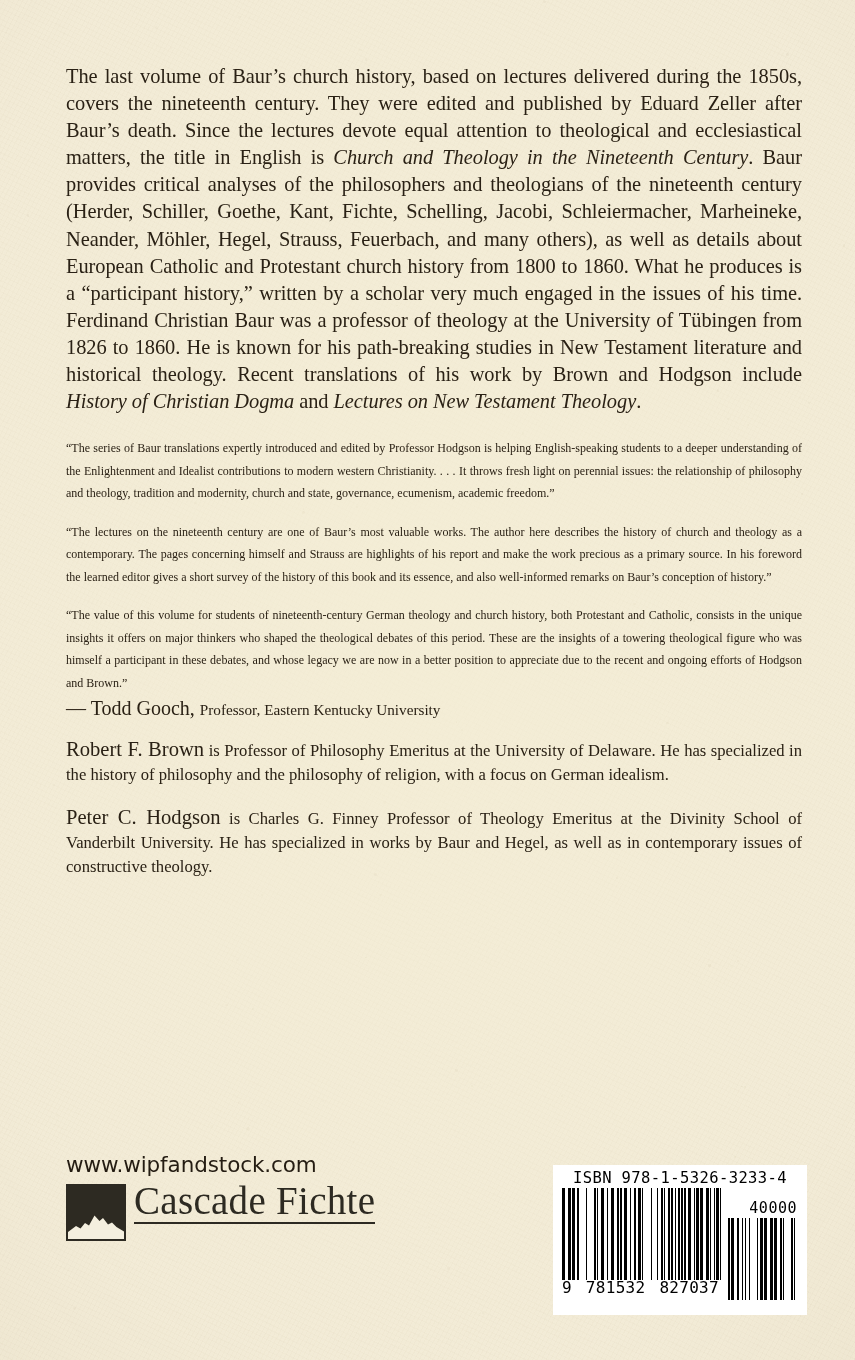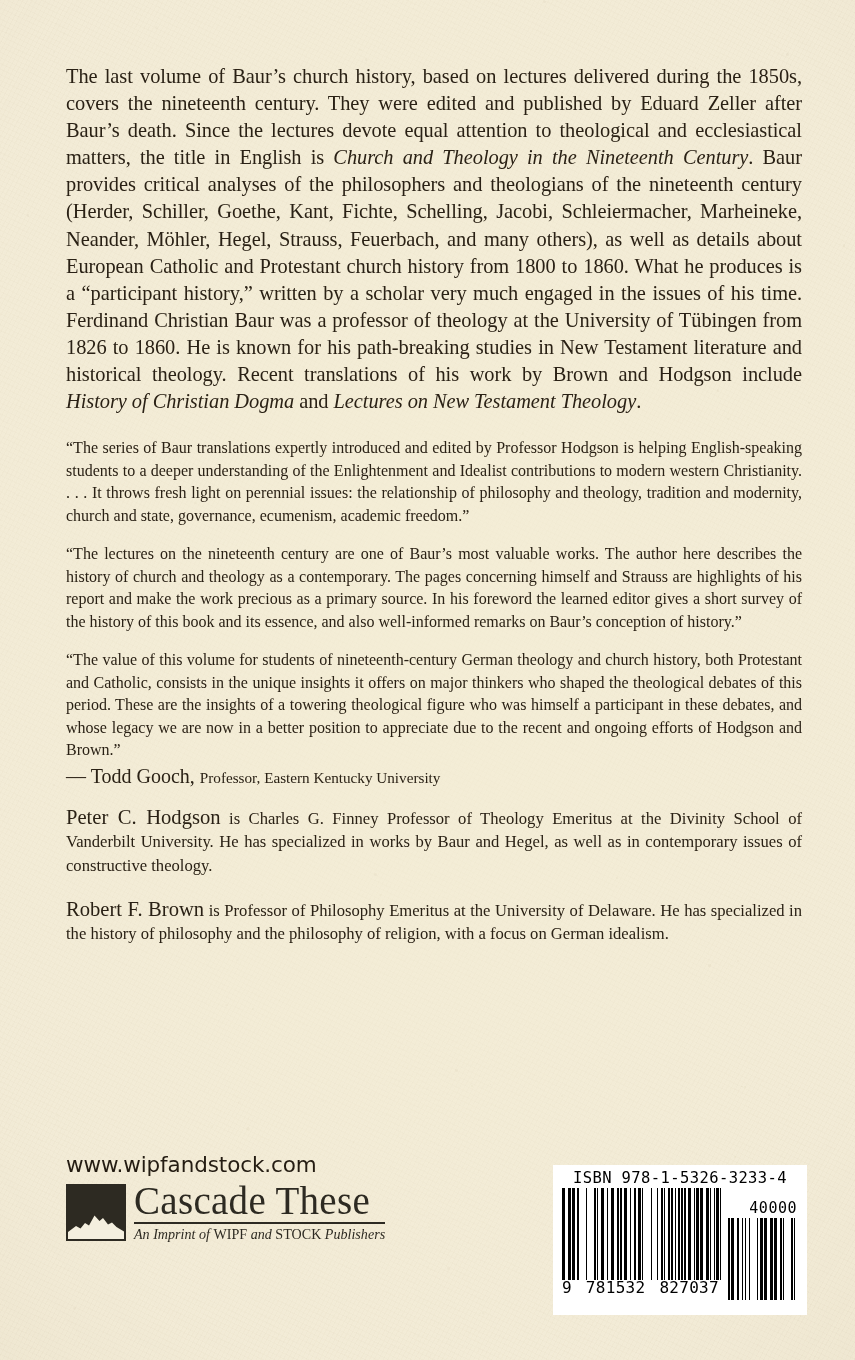--- a/index.html
+++ b/index.html
@@ -63,21 +63,21 @@
     line-height: 27.1px;
     text-align: justify;
     text-justify: inter-word;
     margin: 0 0 22px 0;
     letter-spacing: -0.05px;
   }
   .blurb-main i { font-style: italic; }
 
   .quote-block { margin: 0 0 16px 0; }
   .quote-text {
-    font-size: 16px;
+    font-size: 12px;
     line-height: 22.5px;
     text-align: justify;
     text-justify: inter-word;
     margin: 0;
   }
   .attrib {
     font-size: 20px;
     line-height: 25px;
     margin: 2px 0 0 0;
     white-space: nowrap;
@@ -389,38 +389,37 @@
 
     <div class="quote-block">
       <p class="quote-text">“The lectures on the nineteenth century are one of Baur’s most valuable works. The author here describes the history of church and theology as a contemporary. The pages concerning himself and Strauss are highlights of his report and make the work precious as a primary source. In his foreword the learned editor gives a short survey of the history of this book and its essence, and also well-informed remarks on Baur’s conception of history.”</p>
     </div>
 
     <div class="quote-block">
       <p class="quote-text">“The value of this volume for students of nineteenth-century German theology and church history, both Protestant and Catholic, consists in the unique insights it offers on major thinkers who shaped the theological debates of this period. These are the insights of a towering theological figure who was himself a participant in these debates, and whose legacy we are now in a better position to appreciate due to the recent and ongoing efforts of Hodgson and Brown.”</p>
       <p class="attrib"><span>— </span><span>Todd Gooch,</span> <span class="affil">Professor, Eastern Kentucky University</span></p>
     </div>
 
+    <p class="bio"><span class="bio-name">Robert F. Brown</span><span> is Professor of Philosophy Emeritus at the University of Delaware. He has specialized in the history of philosophy and the philosophy of religion, with a focus on German idealism.</span></p>
+
     <p class="bio" style="margin-top:12px;"><span class="bio-name">Peter C. Hodgson</span><span> is Charles G. Finney Professor of Theology Emeritus at the Divinity School of Vanderbilt University. He has specialized in works by Baur and Hegel, as well as in contemporary issues of constructive theology.</span></p>
-
-    <p class="bio"><span class="bio-name">Robert F. Brown</span><span> is Professor of Philosophy Emeritus at the University of Delaware. He has specialized in the history of philosophy and the philosophy of religion, with a focus on German idealism.</span></p>
 
   </div>
 
   <div class="footer">
     <p class="weburl">www.wipfandstock.com</p>
 
     <div class="logo-row">
       <svg class="logo-mark" viewBox="0 0 60 57">
         <rect x="0" y="0" width="60" height="57" fill="#2d2a22"></rect>
         <path d="M2 48 L10 42 L14.5 44.5 L19 39 L23 41.5 L28.5 31.5 L33.5 37 L37 34 L42 40.5 L46 38.5 L50.5 43 L58 47.5 L58 55 L2 55 Z" fill="#f4efdf"></path>
         <rect x="0" y="55" width="60" height="2" fill="#2d2a22"></rect>
       </svg>
       <div class="logo-words">
-        <span class="logo-title">Cascade These</span>
-        <span class="logo-tagline"><span>An Imprint of </span><span class="up">WIPF</span><span> and </span><span class="up">STOCK</span><span> Publishers</span></span>
+        <span class="logo-title">Cascade Fichte</span>
       </div>
     </div>
   </div>
 
   <div class="barcode-box">
     <div class="isbn-line">ISBN 978-1-5326-3233-4</div>
     <div class="bars-area">
       <div class="main-code">
         <svg class="bars" width="159" height="92" viewBox="0 0 159 92" id="ean-bars">
             <rect x="0" y="0" width="3" height="92" fill="#000"></rect>

